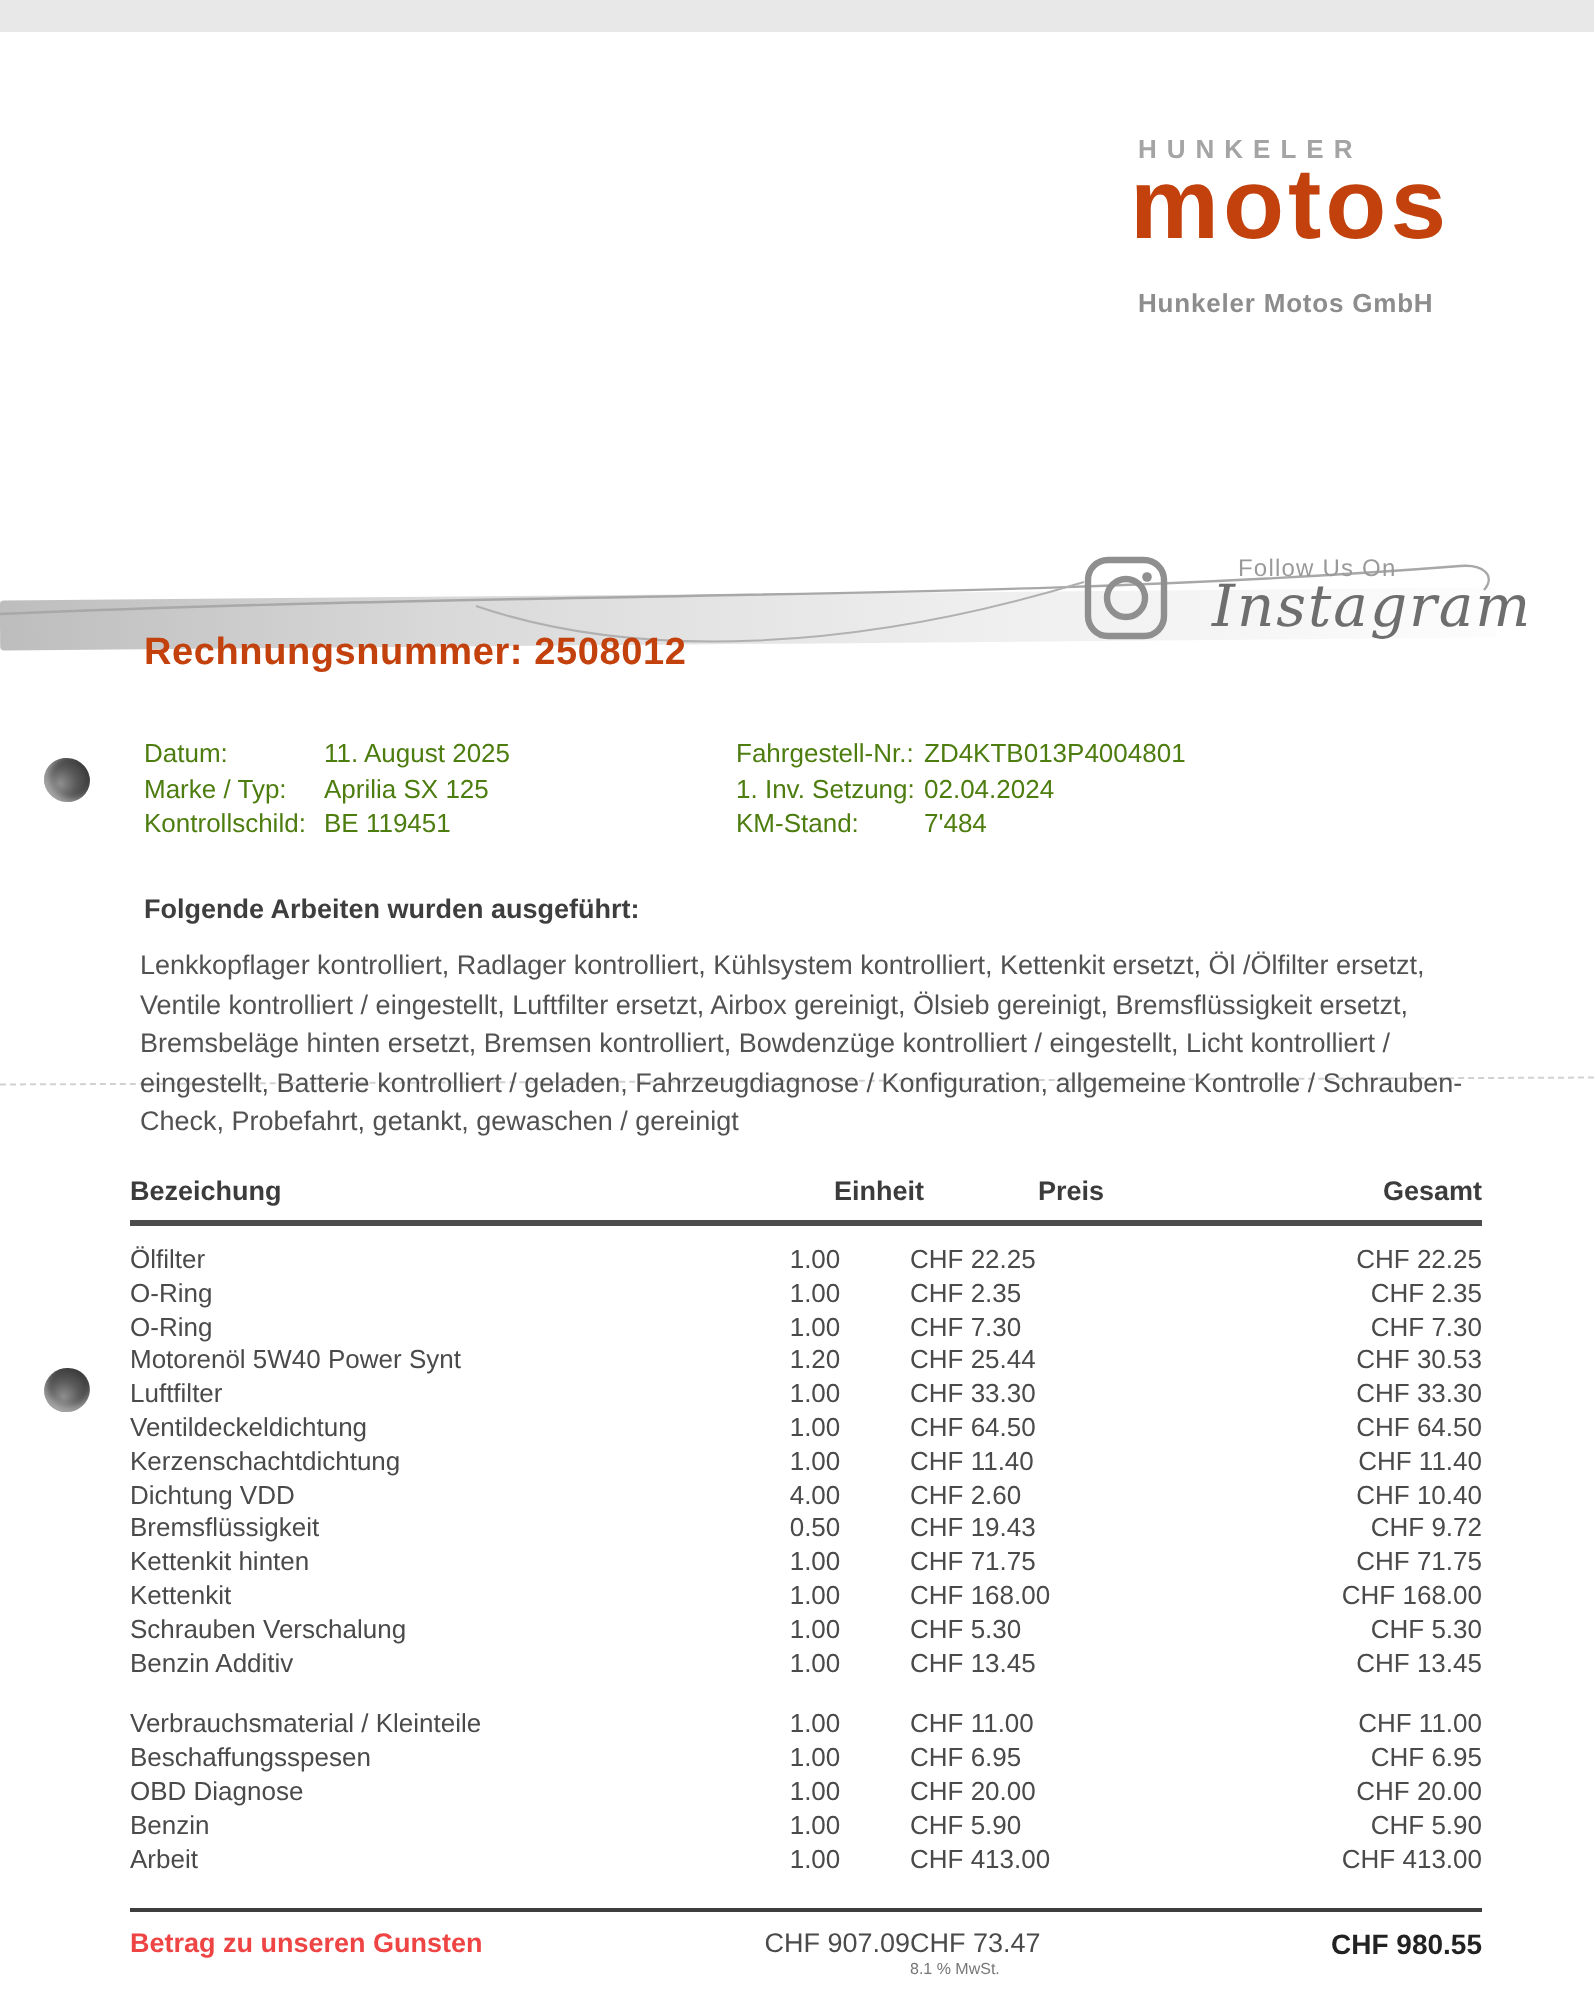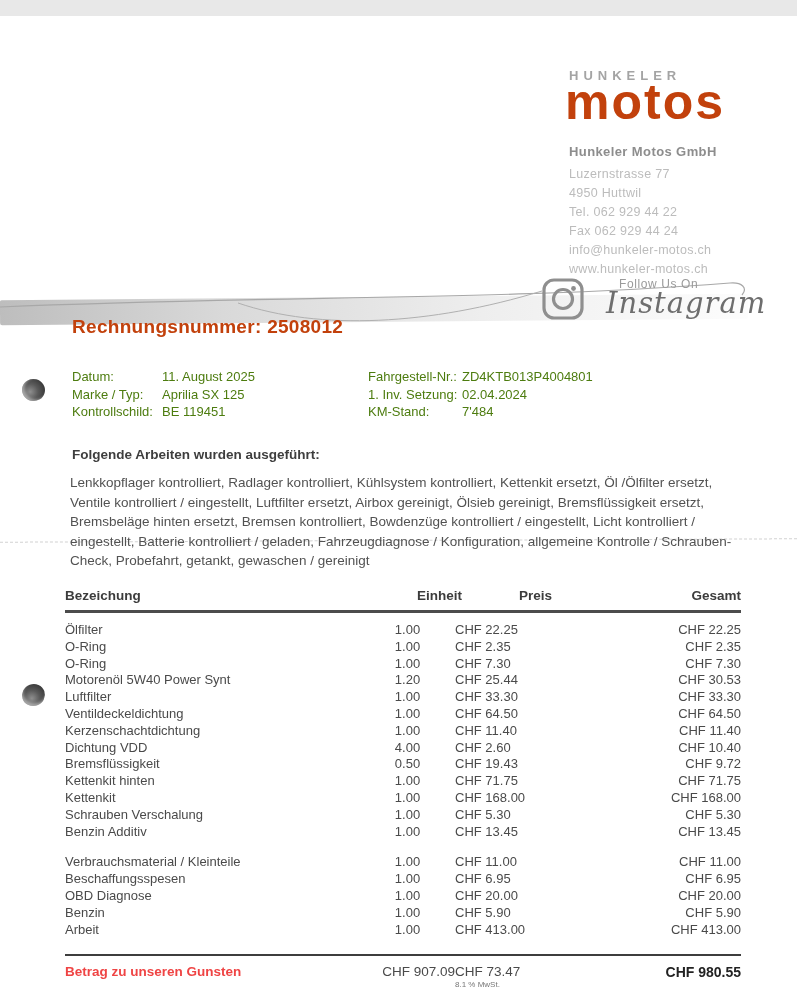--- a/index.html
+++ b/index.html
@@ -108,28 +108,20 @@
 </style>
 </head>
 <body>
 
 <div class="page">
 
   <div class="logo-top">Hunkeler</div>
   <div class="logo-main">motos</div>
 
   <div class="company-name">Hunkeler Motos GmbH</div>
-  <div class="company-address">
-    <div>Luzernstrasse 77</div>
-    <div>4950 Huttwil</div>
-    <div>Tel. 062 929 44 22</div>
-    <div>Fax 062 929 44 24</div>
-    <div>info@hunkeler-motos.ch</div>
-    <div>www.hunkeler-motos.ch</div>
-  </div>
 
   <div class="scan-band"></div>
   <svg class="swoosh" width="797" height="70" viewBox="0 0 797 70">
     <path d="M 0 46 C 280 34, 500 40, 730 22 C 742 21, 748 27, 742 34" stroke="#a8a8a8" stroke-width="1.2" fill="none"></path>
     <path d="M 238 42 C 320 70, 430 64, 542 30" stroke="#b0b0b0" stroke-width="1" fill="none"></path>
   </svg>
   <div class="crease"></div>
   <div class="blob blob-1"></div>
   <div class="blob blob-2"></div>
 

